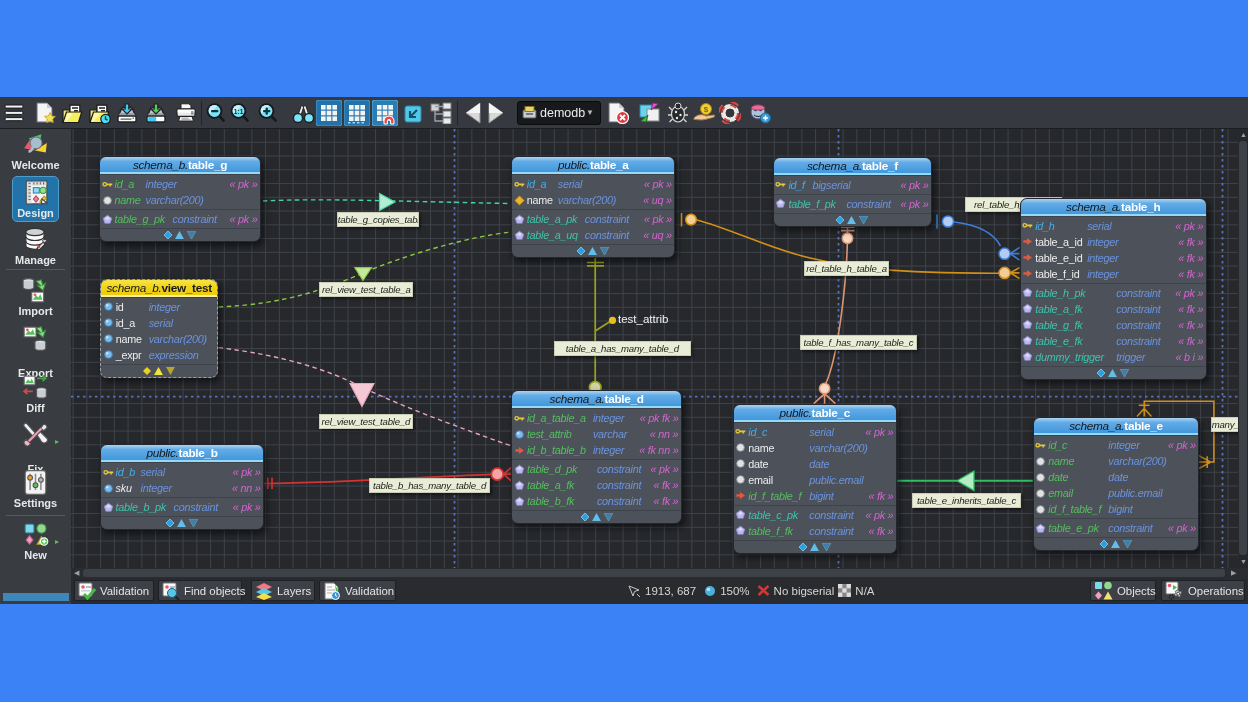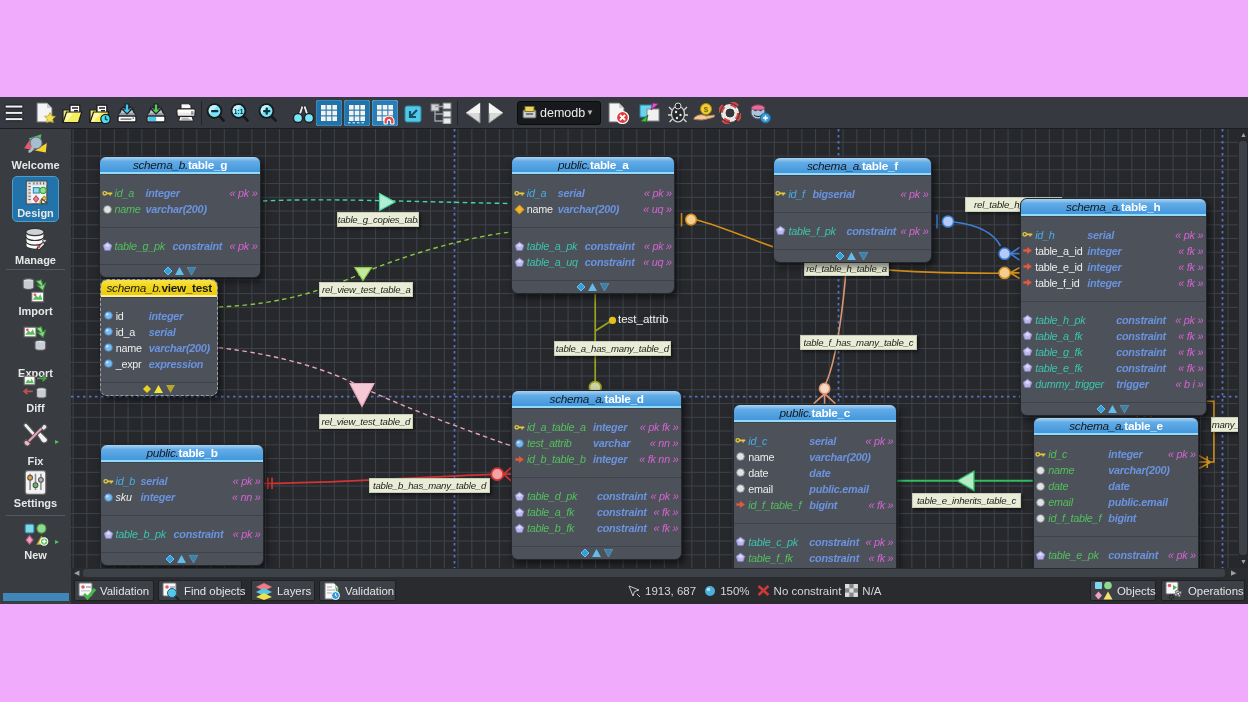--- a/index.html
+++ b/index.html
@@ -1,15 +1,15 @@
 <!DOCTYPE html>
 <html><head><meta charset="utf-8"><style>
 *{margin:0;padding:0;box-sizing:border-box}
 html,body{width:1248px;height:702px;background:#000;overflow:hidden;font-family:"Liberation Sans",sans-serif}
-#stage{position:absolute;left:0;top:0;width:1248px;height:702px;background:#f0abfc}
+#stage{position:absolute;left:0;top:0;width:1248px;height:702px;background:#3b82f6}
 #toolbar{position:absolute;left:0;top:97px;width:1248px;height:32px;background:#363a40;border-bottom:1px solid #1c1e21}
 .tbi{position:absolute;top:3px}
 #sidebar{position:absolute;left:0;top:129px;width:71px;height:475px;background:#393c41}
 .sbitem{position:absolute;left:0;width:71px;text-align:center;color:#e8e8e8;font-size:11px;font-weight:bold}
 .sbitem svg{display:block;margin:0 auto}
 .sbsep{position:absolute;left:6px;width:59px;height:1px;background:#55585e}
 #canvas{position:absolute;left:71px;top:129px;width:1167px;height:438.5px;overflow:hidden;background-color:#26282c;
  background-image:linear-gradient(#3e434a 1px,transparent 1px),linear-gradient(90deg,#3e434a 1px,transparent 1px);
  background-size:13.75px 13.75px;background-position:1.6px 12.8px}
 #vscroll{position:absolute;left:1238px;top:129px;width:10px;height:438.5px;background:#26282c}
@@ -25,27 +25,27 @@
 #progress{position:absolute;left:3px;top:592.5px;width:66px;height:8px;background:#3f87b8}
 
 .tbl{position:absolute;background:#4d525a;border:1px solid #24282e;border-radius:7px;
  box-shadow:2.5px 3.5px 6px rgba(0,0,0,.5);font-style:italic;z-index:5}
 .tbl .hd{height:17px;border-radius:6px 6px 0 0;background:linear-gradient(180deg,#aad4f2 0%,#62abe6 30%,#4297dc 100%);
  border-bottom:2px solid #93d9f8;text-align:center;font-size:11.8px;line-height:16px;letter-spacing:-0.3px;color:#15181c;white-space:nowrap;overflow:hidden}
 .tbl .hd b{color:#fff;font-style:normal;font-weight:bold}
 .tbl.view .hd{background:linear-gradient(180deg,#f8e44a 0%,#f2d516 45%,#eccb10 100%);border-bottom:2px solid #f6ee9a}
 .tbl.view{border:1px dashed #9aa0a8}
 .tbl.view .hd b{color:#15181c}
-.sec{padding:10px 0;border-top:1px solid #3e424a}
+.sec{padding:1px 0;border-top:1px solid #3e424a}
 .sec:first-of-type{border-top:none}
 .rw{display:flex;align-items:center;height:16px;padding:0 2.5px 0 1.5px;font-size:10.8px;letter-spacing:-0.25px;white-space:nowrap}
 .ri{width:11px;height:11px;margin-right:2px;flex:none}
 .nm{flex:none}
 .g{color:#53bf5c}.w{color:#ececec;font-style:normal}.wi{color:#ececec}.cy{color:#45aee8}.t{color:#3dc3ab}
-.ty{color:#6a93e0;font-weight:bold}
+.ty{color:#6a93e0;font-weight:normal}
 .bdg{margin-left:auto;color:#d562d0;padding-left:4px}
 .ft{height:13px;border-top:1px solid #3e424a;display:flex;align-items:center;justify-content:center;gap:3px}
 .rlbl{position:absolute;background:#e9edd7;border:1px solid #c9cdb6;color:#1b1d14;font-size:9.6px;letter-spacing:-0.2px;font-style:italic;
  height:15px;line-height:13.5px;text-align:center;box-shadow:2px 2px 3px rgba(0,0,0,.45);white-space:nowrap;overflow:hidden;z-index:3}
 .tattr{position:absolute;left:547px;top:184px;color:#f2f2f2;font-size:11.5px;z-index:2}
 </style></head>
 <body>
 <div id="stage">
   <div id="toolbar">
       <div class="tbi" style="left:4px;top:7px"><svg width="23" height="18" viewBox="0 0 23 18">
@@ -310,21 +310,21 @@
       </div>
       <div class="sbitem" style="top:292px">
         <svg width="27" height="27" viewBox="0 0 25 25">
           <path d="M4 2 14 13l-2.5 2.5L2 5c-1-1 0-3 2-3z" fill="#f2f2f2" stroke="#555"></path>
           <path d="M20 3c2 0 3.5 1.5 3 3.5L20 9l-2.5-2.5L20 3z" fill="#e8e8e8" stroke="#555"></path>
           <path d="M18 7 6 19" stroke="#555" stroke-width="3.2"></path>
           <path d="M18 7 6 19" stroke="#f0a0b8" stroke-width="1.8"></path>
           <path d="M4 17l4 4-2 2c-2 1-5-2-4-4z" fill="#f2b8c8" stroke="#555"></path>
           <path d="M14 13l3-3 6 6c1 1 1 3-1 4s-3 0-4-1z" fill="#f2f2f2" stroke="#555"></path>
         </svg>
-        <div style="margin-top:7px">Fix</div>
+        <div style="margin-top:15px">Fix</div>
       </div>
       <div class="sbitem" style="top:340px">
         <svg width="27" height="27" viewBox="0 0 25 25">
           <rect x="3" y="1.5" width="19" height="22" rx="2.5" fill="#f2f2f2" stroke="#666"></rect>
           <path d="M7.5 4.5v15M12.5 4.5v15M17.5 4.5v15" stroke="#888" stroke-width="1.4"></path>
           <circle cx="7.5" cy="8" r="2.2" fill="#e8a030" stroke="#555"></circle>
           <circle cx="12.5" cy="15" r="2.2" fill="#57c05a" stroke="#555"></circle>
           <circle cx="17.5" cy="10" r="2.2" fill="#b0b6bc" stroke="#555"></circle>
         </svg>
         <div style="margin-top:1px">Settings</div>
@@ -420,21 +420,21 @@
 <path d="M1067.8,276.3 H1078.6"></path>
 <path d="M1073.2,279.5 L1066,287.4 M1073.2,279.5 L1073.2,287.4 M1073.2,279.5 L1080.4,287.4"></path>
 <path d="M1139.8,333.1 L1128,326.7 M1139.8,333.1 L1128,333.1 M1139.8,333.1 L1128,339.5"></path>
 <path d="M1136.2,327.2 V339"></path>
 </g>
 </svg>
 <div class="rlbl" style="left:265.7px;top:83.3px;width:82px">table_g_copies_table_a</div>
 <div class="rlbl" style="left:248.4px;top:152.7px;width:94px">rel_view_test_table_a</div>
 <div class="rlbl" style="left:247.9px;top:285px;width:94px">rel_view_test_table_d</div>
 <div class="rlbl" style="left:298.0px;top:349.4px;width:121px">table_b_has_many_table_d</div>
-<div class="rlbl" style="left:482.9px;top:211.6px;width:117px">table_a_has_many_table_d</div>
+<div class="rlbl" style="left:482.9px;top:211.6px;width:137px">table_a_has_many_table_d</div>
 <div class="rlbl" style="left:733.1px;top:131.6px;width:85px">rel_table_h_table_a</div>
 <div class="rlbl" style="left:893.5px;top:68.2px;width:97px">rel_table_h_table_f</div>
 <div class="rlbl" style="left:729.0px;top:205.8px;width:117px">table_f_has_many_table_c</div>
 <div class="rlbl" style="left:841.0px;top:364.4px;width:109px">table_e_inherits_table_c</div>
 <div class="rlbl" style="left:1139.7px;top:288.3px;width:28px">many_table_e</div>
 <div class="tattr">test_attrib</div>
 <div class="tbl " style="left:28px;top:27.4px;width:162px">
 <div class="hd"><span class="sc">schema_b.</span><b>table_g</b></div>
 <div class="sec">
 <div class="rw">
@@ -1021,21 +1021,21 @@
         </svg>
         <span>1913, 687</span>
         <svg width="12" height="12" viewBox="0 0 12 12" style="margin-left:4px">
           <circle cx="6" cy="6" r="5" fill="#4ab0dc"></circle>
           <circle cx="4.5" cy="4.5" r="1.8" fill="#b0e0f4"></circle>
         </svg>
         <span>150%</span>
         <svg width="13" height="11" viewBox="0 0 13 11" style="margin-left:3px">
           <path d="M1.5 1 11.5 10M11.5 1 1.5 10" stroke="#d03838" stroke-width="2.6"></path>
         </svg>
-        <span>No constraint</span>
+        <span>No bigserial</span>
         <svg width="13" height="13" viewBox="0 0 13 13">
           <rect width="13" height="13" fill="#888"></rect>
           <rect width="4.3" height="4.3" fill="#ddd"></rect>
           <rect x="8.6" width="4.3" height="4.3" fill="#ddd"></rect>
           <rect x="4.3" y="4.3" width="4.3" height="4.3" fill="#ddd"></rect>
           <rect y="8.6" width="4.3" height="4.3" fill="#ddd"></rect>
           <rect x="8.6" y="8.6" width="4.3" height="4.3" fill="#ddd"></rect>
         </svg>
         <span>N/A</span>
       </div>

